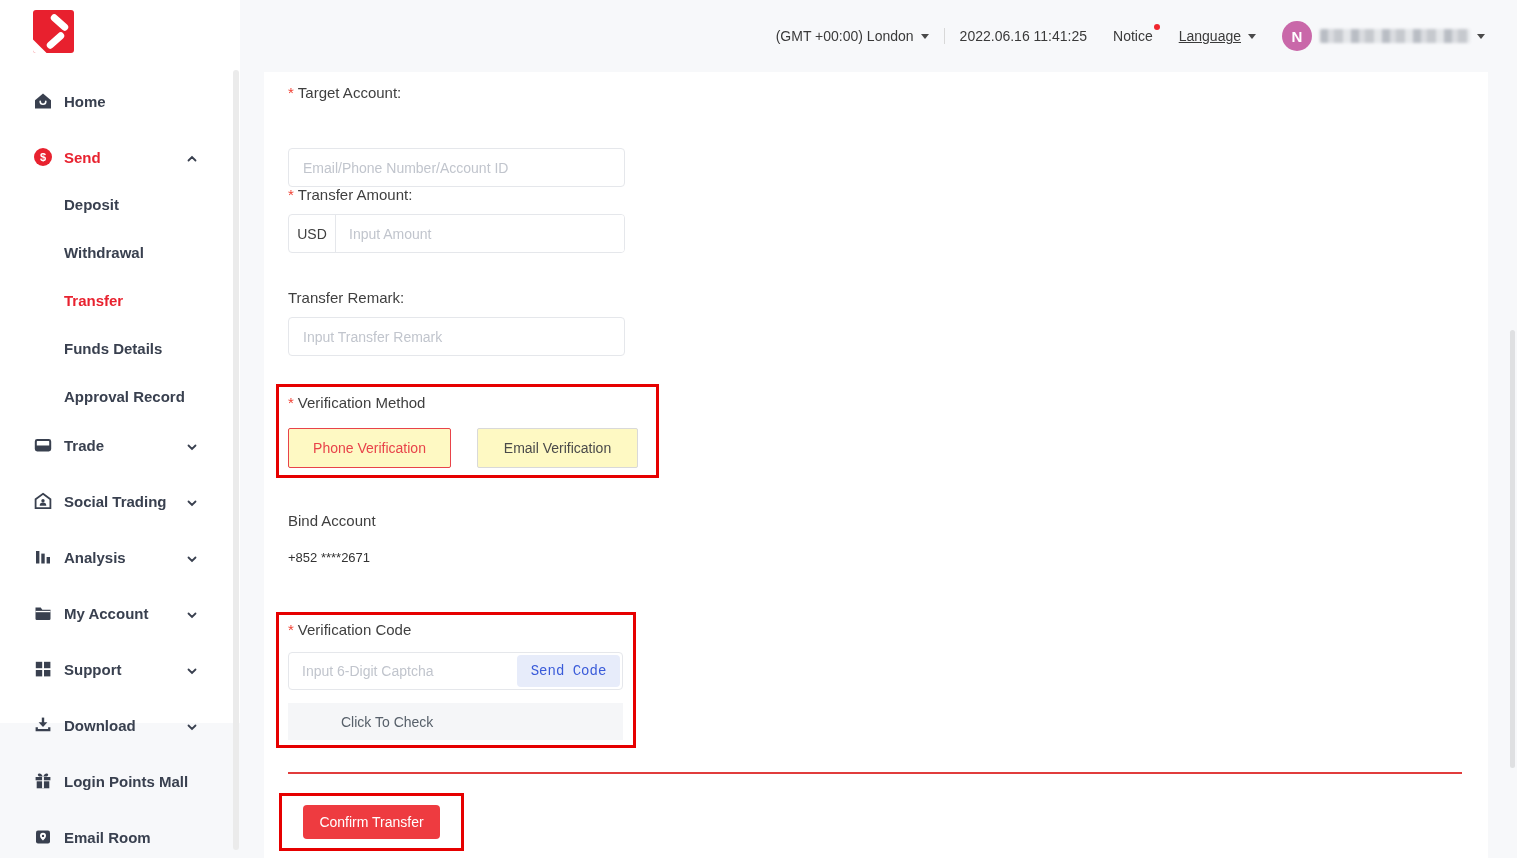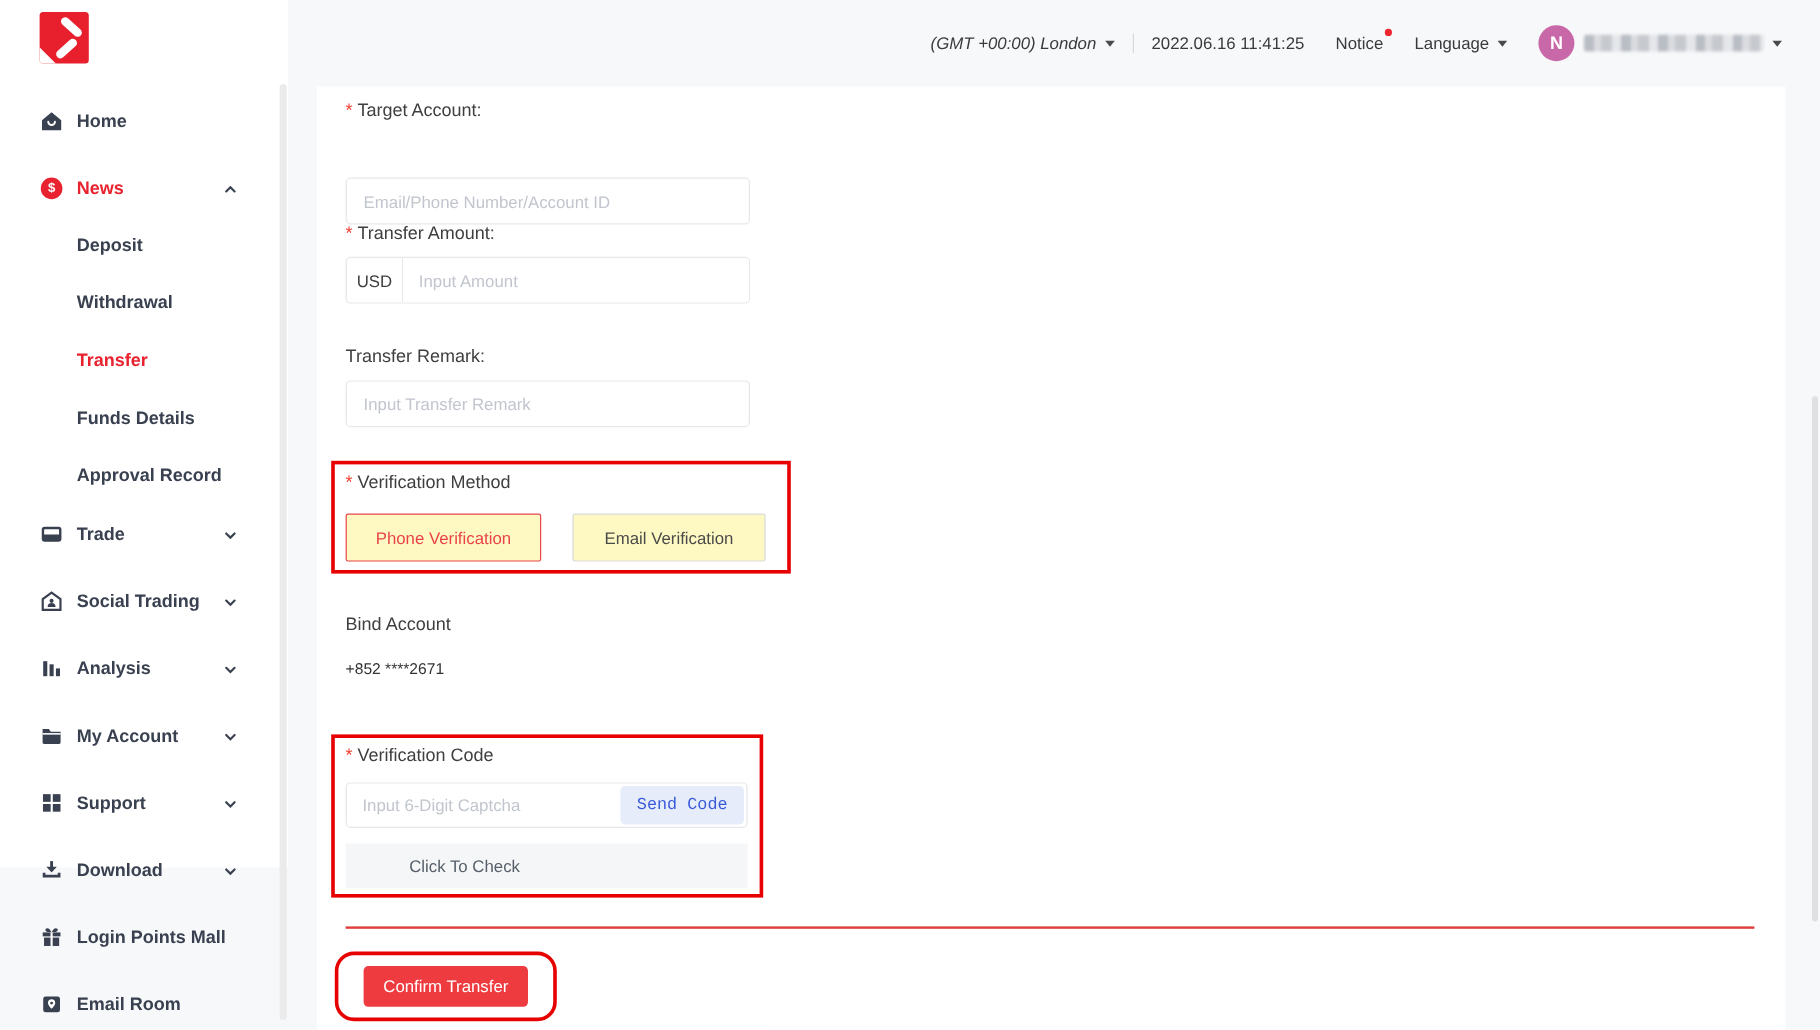--- a/index.html
+++ b/index.html
@@ -50,33 +50,33 @@
   }
   .tb-item { display: inline-flex; align-items: center; cursor: pointer; }
   .caret {
     width: 0; height: 0; display: inline-block; margin-left: 7px;
     border-left: 4px solid transparent; border-right: 4px solid transparent;
     border-top: 5px solid #4a4a4a;
   }
   .vdiv { width: 1px; height: 16px; background: #d8d8d8; margin: 0 15px; }
   .notice-wrap { position: relative; margin-left: 26px; justify-content: flex-end; }
   .notice-dot { position: absolute; right: -7px; top: -4px; width: 6px; height: 6px; border-radius: 50%; background: #f0262e; }
-  .lang { margin-left: 26px; }
+  .lang { margin-left: 26px; text-decoration: underline; }
   .avatar {
     width: 30px; height: 30px; border-radius: 50%; background: #c968a9;
     color: #fff; font-size: 15px; font-weight: 700;
     display: flex; align-items: center; justify-content: center;
     margin-left: 26px; cursor: pointer;
   }
   .blur-name {
     width: 150px; height: 14px; margin-left: 8px; border-radius: 2px;
     background: repeating-linear-gradient(90deg,#b9bdc4 0 8px,#dadce0 8px 14px,#c6c9ce 14px 23px,#e4e6e9 23px 31px);
     filter: blur(1.4px);
   }
-  .tz { margin-left: 0; font-style: italic; }
+  .tz { margin-left: 0; }
   .dt { white-space: nowrap; }
 
   
   .card {
     position: absolute; left: 264px; top: 72px; width: 1224px; height: 786px;
     background: #ffffff;
   }
   .f-label { position: absolute; font-size: 15px; color: #3f3f3f; }
   .req { color: #f04134; margin-right: 4px; }
   .t-input {
@@ -96,21 +96,21 @@
   }
   .amount-group input {
     flex: 1; border: none; outline: none; font-size: 14px; padding: 0 13px; color: #333;
     font-family: "Liberation Sans", sans-serif;
   }
   .amount-group input::placeholder { color: #c1c5cd; }
 
   .ann { position: absolute; border: 3px solid #e60000; }
   .ann1 { left: 12px; top: 312px; width: 383px; height: 94px; }
   .ann2 { left: 12px; top: 540px; width: 360px; height: 136px; }
-  .ann3 { left: 15px; top: 721px; width: 185px; height: 58px; border-radius: 16px; }
+  .ann3 { left: 15px; top: 721px; width: 185px; height: 58px; }
 
   .vm-btn {
     position: absolute; top: 41px; height: 40px; background: #fef9c3;
     font-size: 14px; display: flex; align-items: center; justify-content: center;
     border-radius: 2px; cursor: pointer; font-family: "Liberation Sans", sans-serif;
   }
   .vm-phone { left: 9px; width: 163px; border: 1px solid #e8434a; color: #e8434a; }
   .vm-email { left: 198px; width: 161px; border: 1px solid #d9d9d9; color: #4a4a4a; }
 
   .bind-value { position: absolute; font-size: 13px; color: #333; }
@@ -160,21 +160,21 @@
           <path d="M6.2 9.4 a2.8 2.8 0 0 0 5.6 0" fill="none" stroke="#fff" stroke-width="1.6" stroke-linecap="round"></path>
         </svg>
     </span>
     <span>Home</span>
   </div>
 
   <div class="nav-item active" style="top:145px">
     <span class="nicon">
       <span class="fund-badge">$</span>
     </span>
-    <span>News</span>
+    <span>Send</span>
     <span class="chev">
       <svg width="12" height="12" viewBox="0 0 12 12">
           <path d="M2.5 7.5 L6 4 L9.5 7.5" stroke="#39404f" stroke-width="1.8" fill="none" stroke-linecap="round"></path>
         </svg>
     </span>
   </div>
 
   <div class="nav-item sub" style="top:192px">
     <span>Deposit</span>
   </div>

